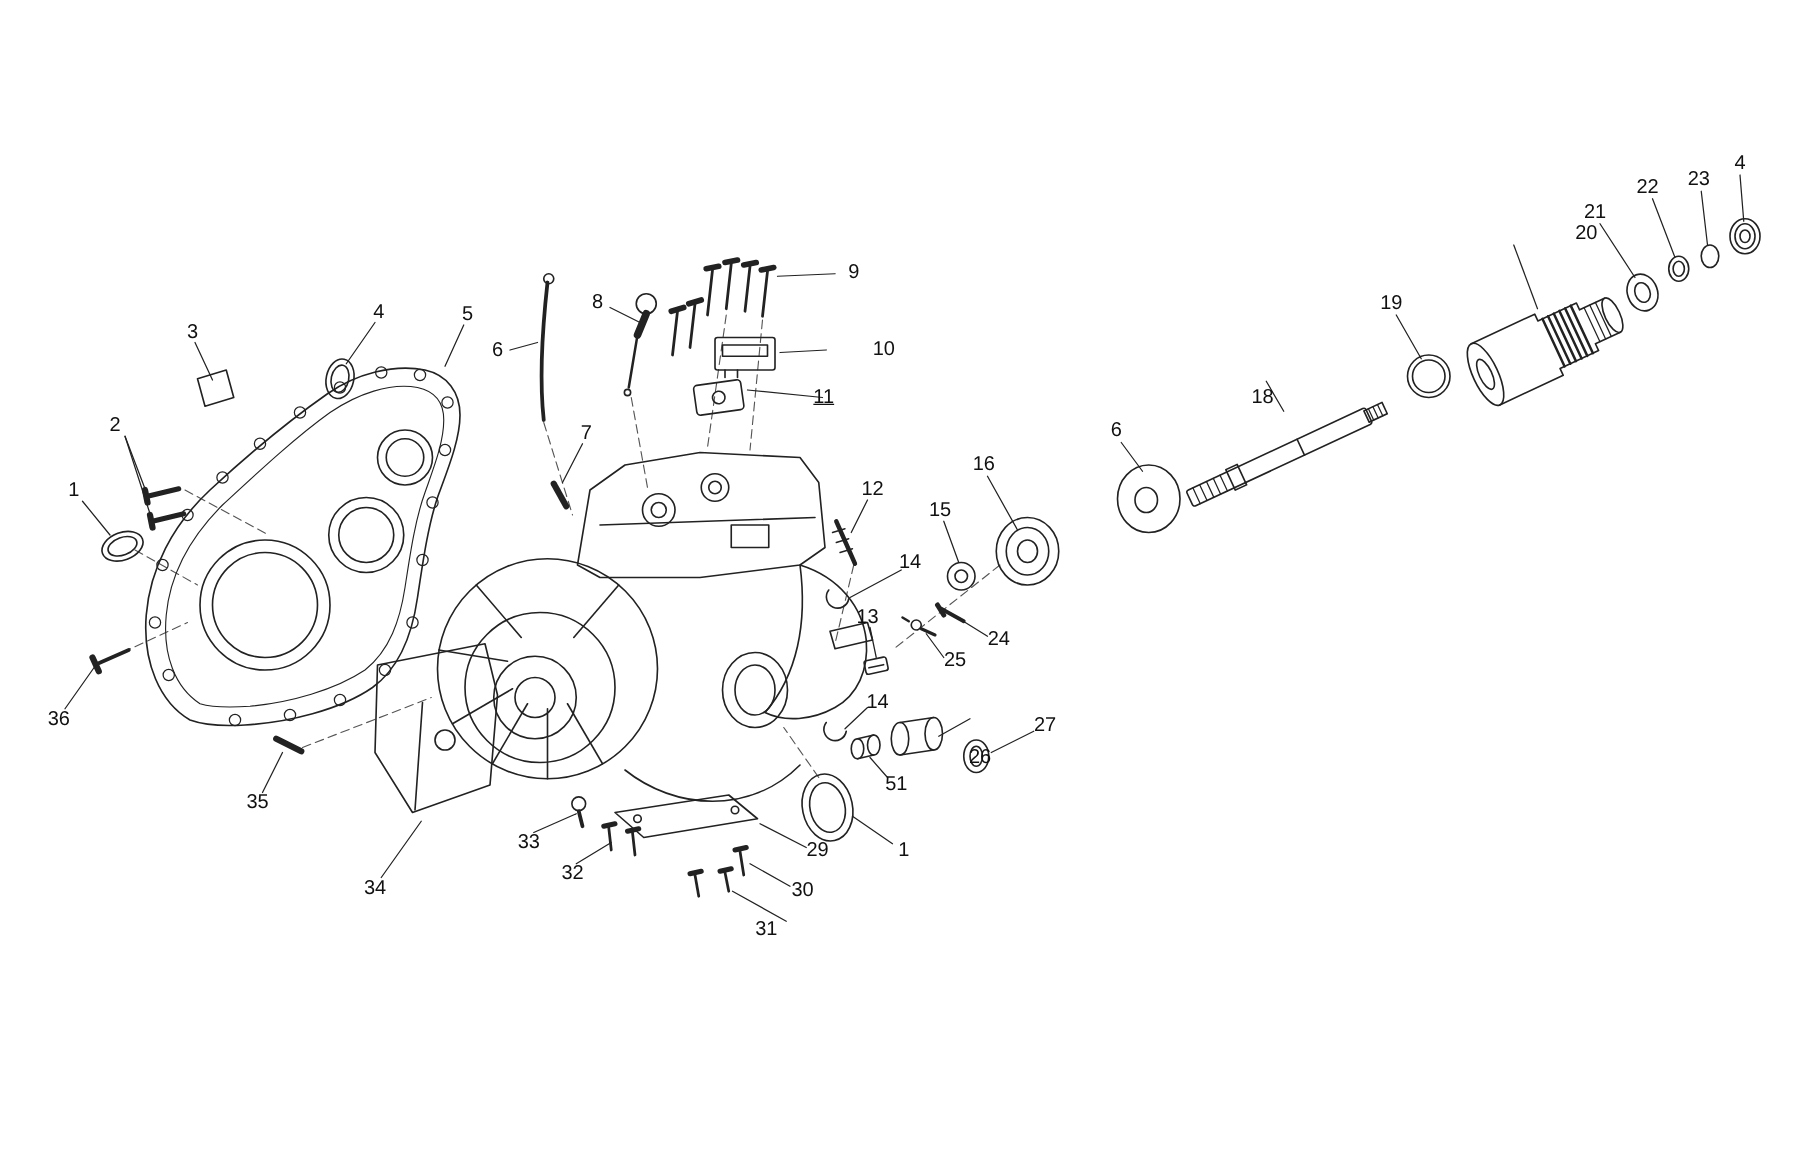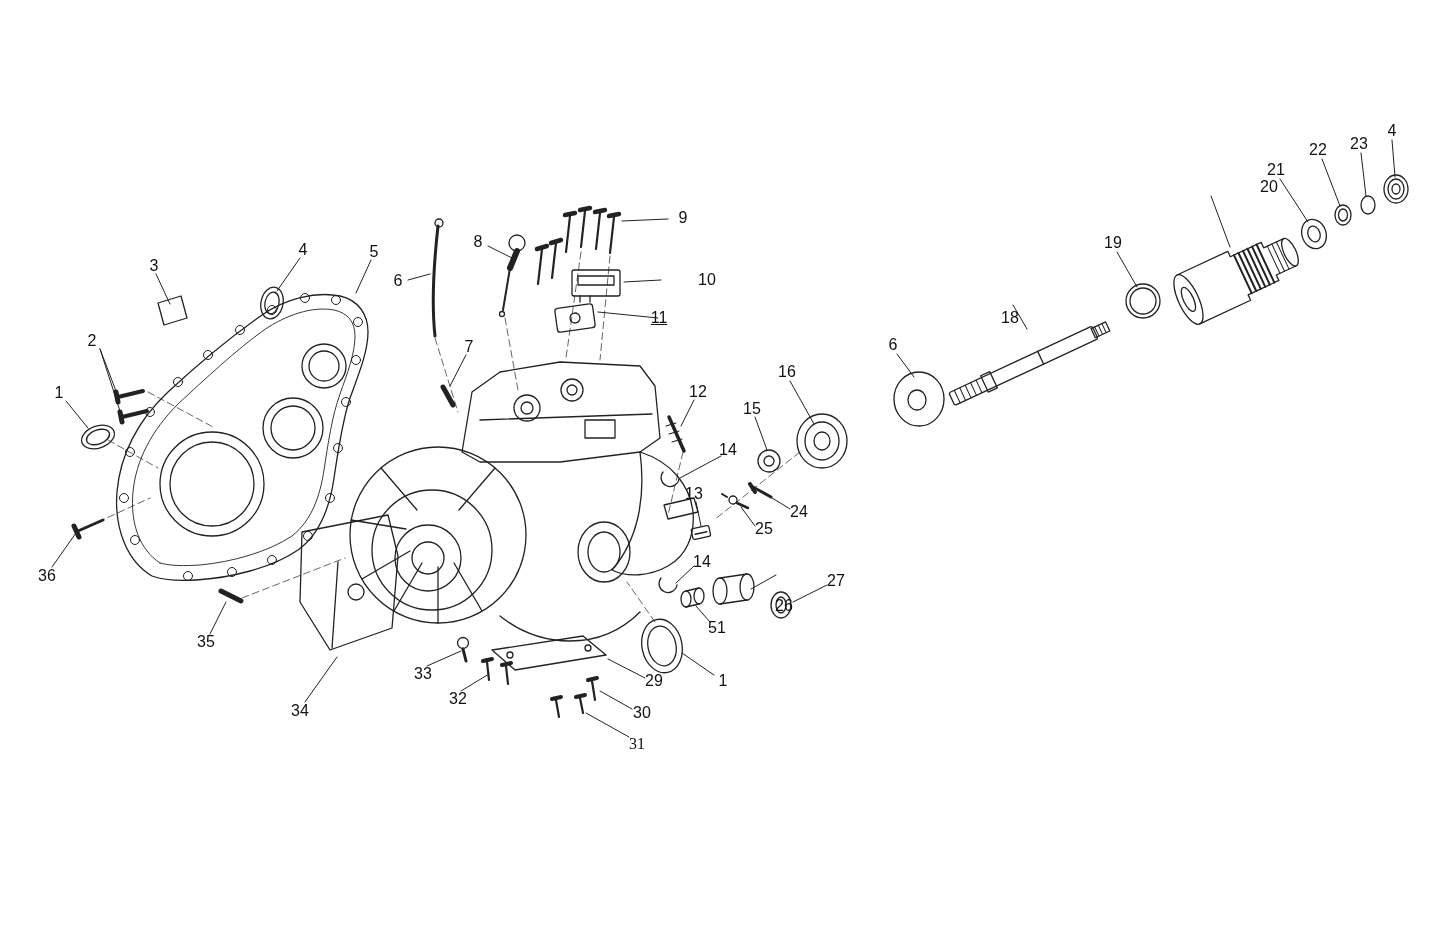--- a/index.html
+++ b/index.html
@@ -392,21 +392,21 @@
       <div class="callout" style="left: 694px; top: 494px;">13</div>
       <div class="callout" style="left: 799px; top: 512px;">24</div>
       <div class="callout" style="left: 764px; top: 529px; text-align: right;">25</div>
       <div class="callout" style="left: 702px; top: 562px;">14</div>
       <div class="callout" style="left: 784px; top: 570px; margin-top: 36px;">26</div>
       <div class="callout" style="left: 836px; top: 581px;">27</div>
       <div class="callout" style="left: 717px; top: 628px;">51</div>
       <div class="callout" style="left: 723px; top: 681px;">1</div>
       <div class="callout" style="left: 654px; top: 681px;">29</div>
       <div class="callout" style="left: 642px; top: 713px;">30</div>
-      <div class="callout" style="left: 637px; top: 744px; font-family: Liberation Serif, serif;">31</div>
+      <div class="callout" style="left: 613px; top: 744px;">31</div>
       <div class="callout" style="left: 458px; top: 699px; text-align: center;">32</div>
       <div class="callout" style="left: 423px; top: 674px;">33</div>
       <div class="callout" style="left: 300px; top: 711px;">34</div>
       <div class="callout" style="left: 206px; top: 642px;">35</div>
       <div class="callout" style="left: 47px; top: 576px;">36</div>
       <div class="callout" style="left: 893px; top: 345px;">6</div>
       <div class="callout" style="left: 1010px; top: 296px; margin-top: 22px;">18</div>
       <div class="callout" style="left: 1113px; top: 243px;">19</div>
       <div class="callout" style="left: 1269px; top: 187px;">20</div>
       <div class="callout" style="left: 1276px; top: 170px;">21</div>

